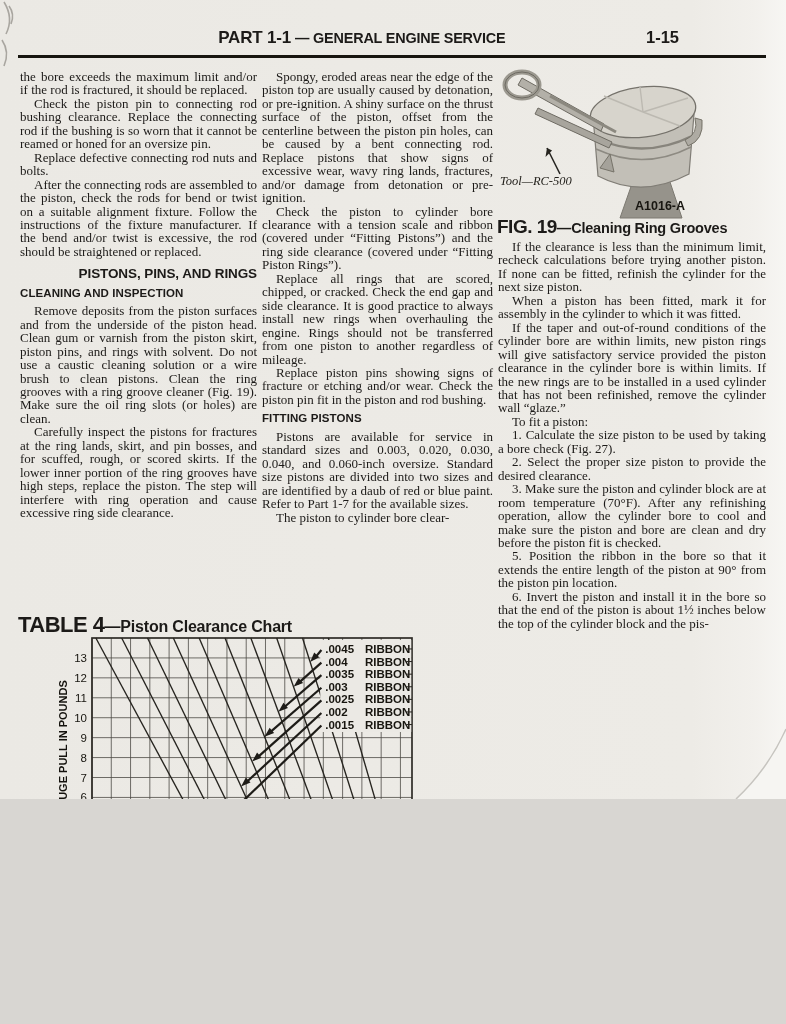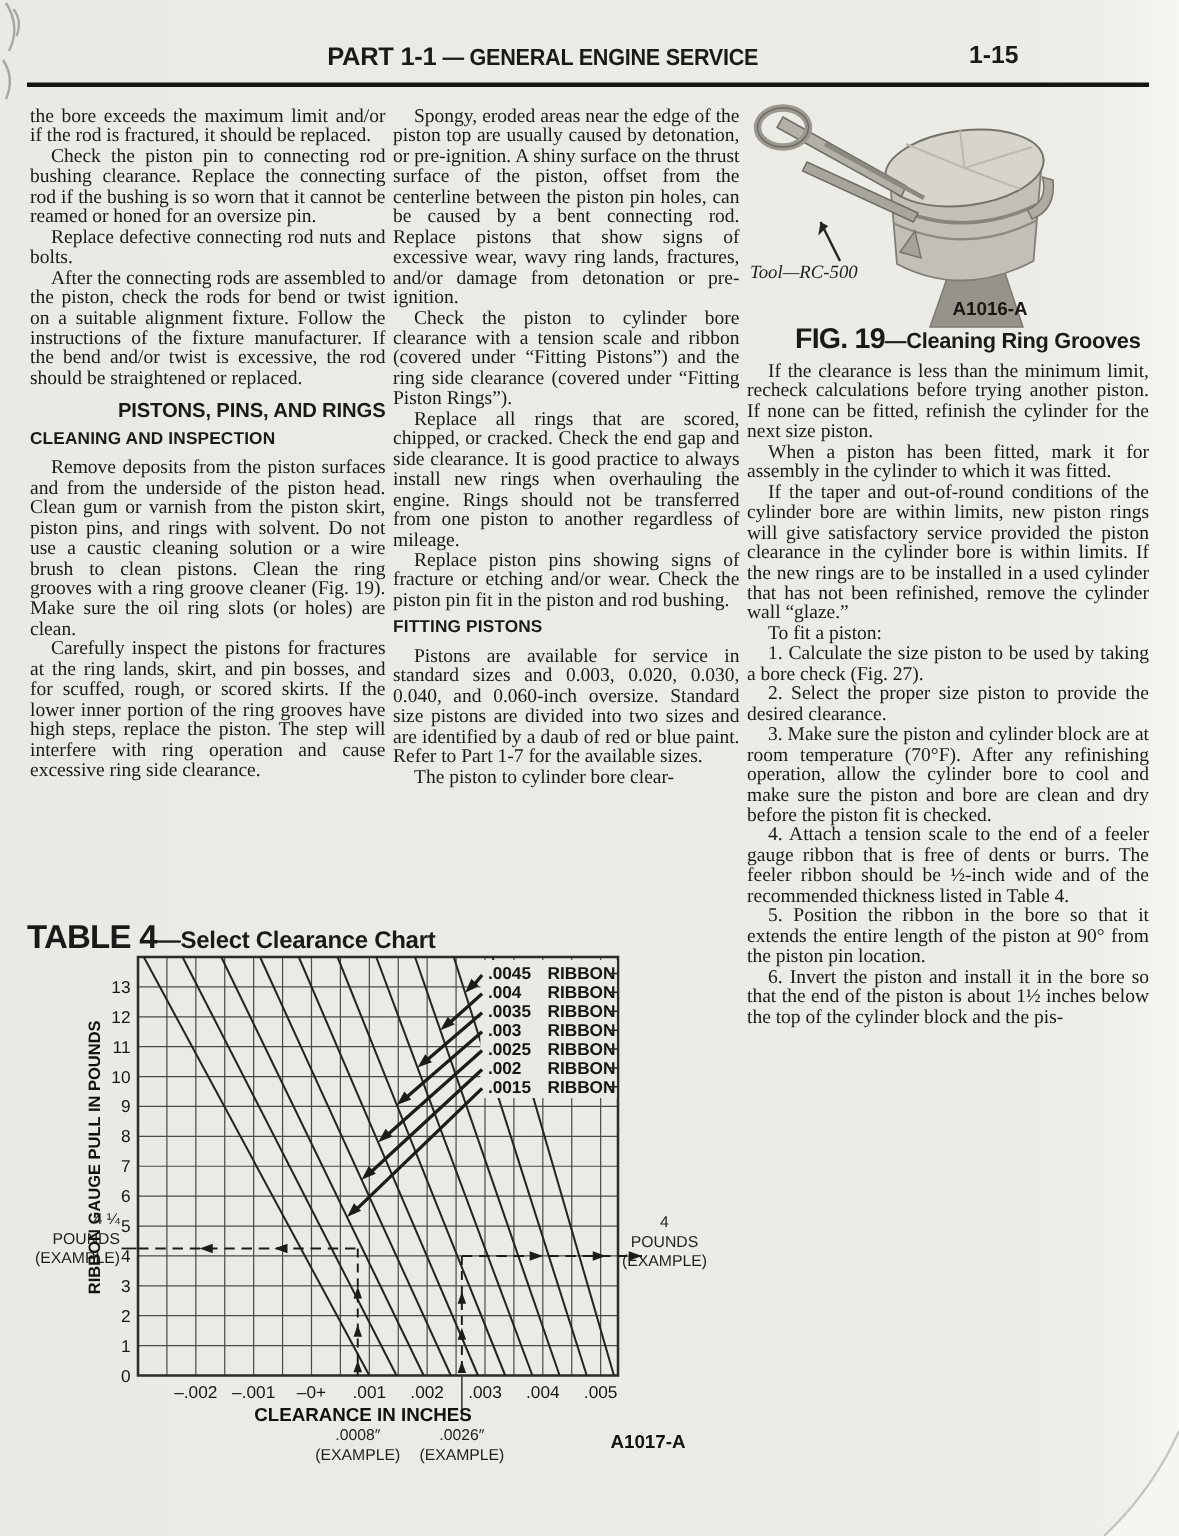--- a/index.html
+++ b/index.html
@@ -1,17 +1,17 @@
 <!DOCTYPE html>
 <html><head>
 <meta charset="utf-8">
 <style>
   html,body{margin:0;padding:0;background:#d8d6d2;}
   .page{
-    position:relative;width:786px;height:1024px;overflow:hidden;
+    position:relative;width:786px;height:799px;overflow:hidden;
     background:linear-gradient(90deg,#ebe9e4 0%,#edebe6 88%,#f2f0ec 96%,#f7f6f3 100%);
     font-family:"Liberation Serif",serif;color:#1c1a18;
   }
   .abs{position:absolute;}
   
   .hdr-title{top:28px;left:0;width:740px;text-align:center;
     font-family:"Liberation Sans",sans-serif;font-weight:700;font-size:17px;letter-spacing:-0.2px;white-space:nowrap;}
   .hdr-title .part{font-weight:800;}
   .hdr-title .rest{font-size:15.5px;display:inline-block;transform:scaleX(.93);transform-origin:left;}
   .hdr-page{top:28px;left:646px;font-family:"Liberation Sans",sans-serif;font-weight:800;font-size:16.5px;}
@@ -23,21 +23,21 @@
   .col .b{font-weight:400;}
   .col h1{font-family:"Liberation Sans",sans-serif;font-size:13.5px;font-weight:800;margin:9px 0 3px;letter-spacing:-0.1px;text-align:right;}
   .col h2{font-family:"Liberation Sans",sans-serif;font-size:11.5px;font-weight:800;margin:6px 0 4px;letter-spacing:0.1px;}
   #col1{top:70px;left:20px;width:237px;}
   #col2{top:70px;left:262px;width:231px;}
   #col3{top:240px;left:498px;width:268px;}
   
   #fig19{top:58px;left:492px;}
   .fig-caption{font-family:"Liberation Sans",sans-serif;font-weight:800;white-space:nowrap;}
   #fig19-cap{top:216px;left:497px;}
-  #fig19-cap .big{font-size:19px;letter-spacing:-0.5px;margin-left:33px;}
+  #fig19-cap .big{font-size:19px;letter-spacing:-0.5px;}
   #fig19-cap .small{font-size:14.5px;letter-spacing:-0.2px;}
   #table4-title{top:612px;left:18px;}
   #table4-title .big{font-size:22px;letter-spacing:-0.5px;text-align:right;}
   #table4-title .small{font-size:16px;letter-spacing:-0.2px;}
   
   .corner-curl-br{right:0;bottom:0;}
   .curl-tl{left:0;top:0;}
   svg text{user-select:none;}
 </style>
 </head>
@@ -76,21 +76,20 @@
       <p class="ind"><span>The piston to cylinder bore clear-</span></p>
     </div>
   <div id="col3" class="abs col">
       <p class="ind"><span>If the clearance is less than the minimum limit, recheck calculations before trying another piston. If none can be fitted, refinish the cylinder for the next size piston.</span></p>
       <p class="ind"><span class="b">When a piston has been fitted, mark it for assembly in the cylinder to which it was fitted.</span></p>
       <p class="ind"><span>If the taper and out-of-round conditions of the cylinder bore are within limits, new piston rings will give satisfactory service provided the piston clearance in the cylinder bore is within limits. If the new rings are to be installed in a used cylinder that has not been refinished, remove the cylinder wall “glaze.”</span></p>
       <p class="ind"><span>To fit a piston:</span></p>
       <p class="ind"><span class="b">1.</span><span> Calculate the size piston to be used by taking a bore check (Fig. 27).</span></p>
       <p class="ind"><span class="b">2.</span><span> Select the proper size piston to provide the desired clearance.</span></p>
       <p class="ind"><span class="b">3.</span><span> Make sure the piston and cylinder block are at room temperature (70°F). </span><span class="b">After any refinishing operation, allow the cylinder bore to cool and make sure the piston and bore are clean and dry before the piston fit is checked.</span></p>
-      <p class="ind"><span class="b">4.</span><span> Attach a tension scale to the end of a feeler gauge ribbon that is free of dents or burrs. The feeler ribbon should be ½-inch wide and of the recommended thickness listed in Table 4.</span></p>
       <p class="ind"><span class="b">5.</span><span> Position the ribbon in the bore so that it extends the entire length of the piston at 90° from the piston pin location.</span></p>
       <p class="ind"><span class="b">6.</span><span> Invert the piston and install it in the bore so that the end of the piston is about 1½ inches below the top of the cylinder block and the pis-</span></p>
     </div>
 
   <svg id="fig19" class="abs" width="285" height="162" viewBox="0 0 285 162">
 
     <path d="M142,120 L176,118 L190,160 L128,160 Z" fill="#96938b" stroke="#7c7971" stroke-width="1"></path>
 
     <path d="M101,58 L106,118 Q150,141 197,116 L202,56 Z" fill="#c2bfb7" stroke="#807d76" stroke-width="1.2"></path>
 
@@ -115,21 +114,21 @@
 
     <text x="8" y="127" font-family="Liberation Serif, serif" font-style="italic" font-size="12.5" fill="#211f1a">Tool—RC-500</text>
     <text x="143" y="152" font-family="Liberation Sans, sans-serif" font-weight="800" font-size="12.5" fill="#181611">A1016-A</text>
   </svg>
 
   <div id="fig19-cap" class="abs fig-caption">
     <span class="big">FIG. 19</span><span class="small">—Cleaning Ring Grooves</span>
   </div>
 
   <div id="table4-title" class="abs fig-caption">
-    <span class="big">TABLE 4</span><span class="small">—Select Clearance Chart</span>
+    <span class="big">TABLE 4</span><span class="small">—Piston Clearance Chart</span>
   </div>
 
   <svg id="chart" class="abs" style="top:610px;left:10px" width="475" height="405" viewBox="0 0 475 405">
       <line x1="82.00003855421686" y1="28" x2="82.00003855421686" y2="307" stroke="#4c4a45" stroke-width="0.8"></line>
       <line x1="101.2771469879518" y1="28" x2="101.2771469879518" y2="307" stroke="#4c4a45" stroke-width="0.8"></line>
       <line x1="120.55425542168675" y1="28" x2="120.55425542168675" y2="307" stroke="#4c4a45" stroke-width="0.8"></line>
       <line x1="139.83136385542167" y1="28" x2="139.83136385542167" y2="307" stroke="#4c4a45" stroke-width="0.8"></line>
       <line x1="159.10847228915662" y1="28" x2="159.10847228915662" y2="307" stroke="#4c4a45" stroke-width="0.8"></line>
       <line x1="178.38558072289158" y1="28" x2="178.38558072289158" y2="307" stroke="#4c4a45" stroke-width="0.8"></line>
       <line x1="197.6626891566265" y1="28" x2="197.6626891566265" y2="307" stroke="#4c4a45" stroke-width="0.8"></line>

